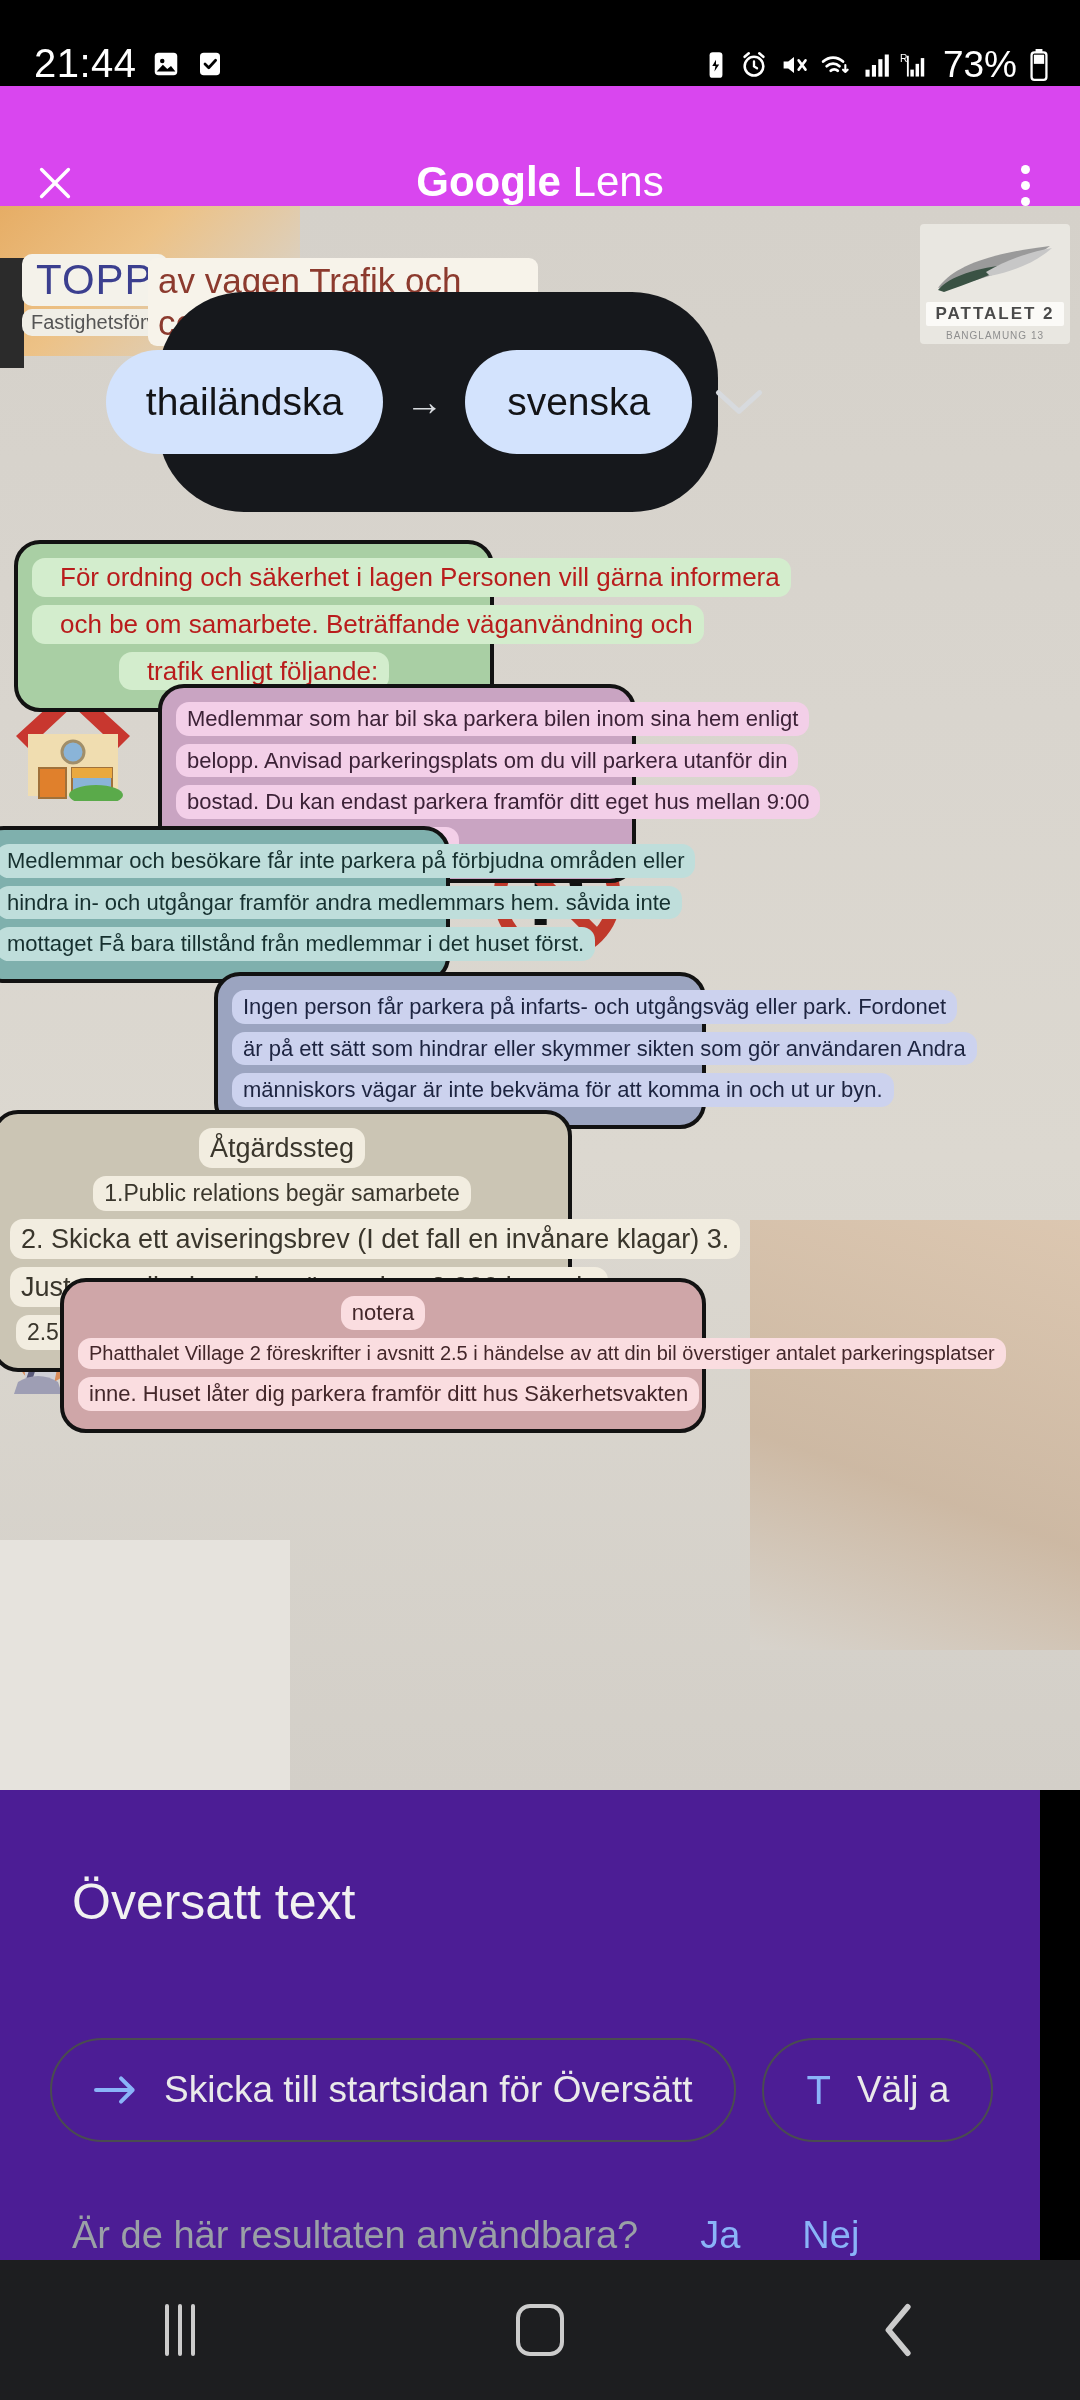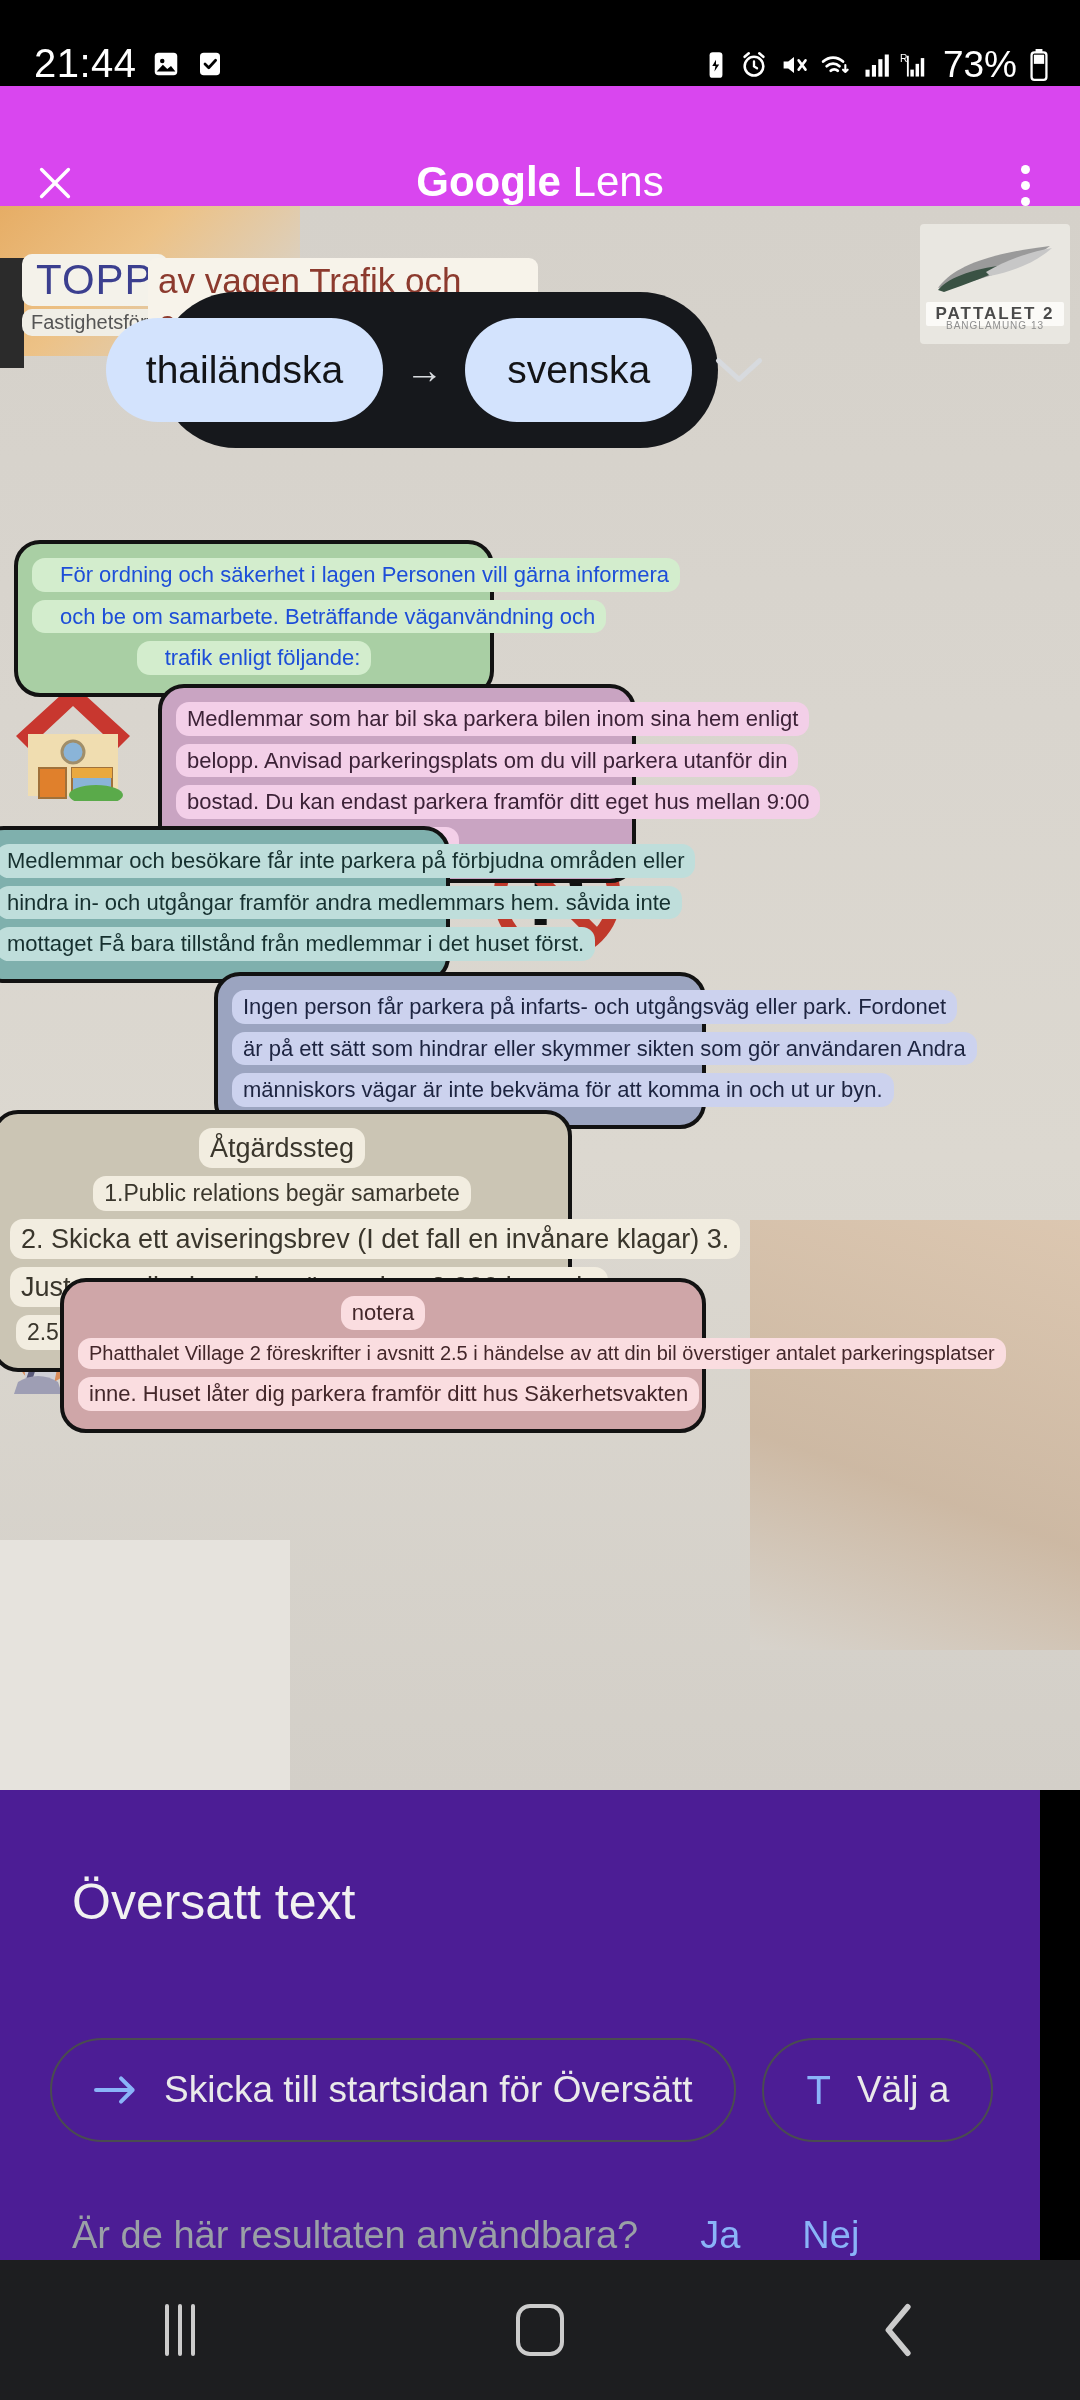--- a/index.html
+++ b/index.html
@@ -50,38 +50,38 @@
   .topp-strip{ position:absolute; left:0; top:52px; width:24px; height:110px;
     background:#2b2b2b; }
 
   
   .pattalet{ position:absolute; right:10px; top:18px; width:150px; height:120px;
     background:#e9e7e1; border-radius:4px; overflow:hidden; }
   .pat-leaf{ position:absolute; left:14px; top:18px; width:120px; height:52px; }
   .pat-name{ position:absolute; left:6px; bottom:18px; width:138px;
     background:#fbfaf7; border-radius:2px; text-align:center;
     font-size:17px; color:#4a4a4a; letter-spacing:2px; padding:2px 0; font-weight:600;}
-  .pat-sub{ position:absolute; left:0; bottom:13px; width:150px; text-align:center;
+  .pat-sub{ position:absolute; left:0; bottom:3px; width:150px; text-align:center;
     font-size:10px; color:#8e8e8e; letter-spacing:1px; }
 
   
   .doc-title{ position:absolute; left:148px; top:52px; width:390px; }
   .doc-title .ln{ display:inline-block; background:#f7f3ea; border-radius:9px;
     color:#8c3a2e; font-size:35px; padding:2px 10px; line-height:1.2; }
   .doc-title .ln2{ margin-top:9px; font-size:31px; }
 
   
   .blk{ position:absolute; border:4px solid #121212; border-radius:26px;
     padding:14px 14px 18px; }
   .blk .line{ display:block; width:fit-content; border-radius:13px;
     padding:3px 11px; margin:0 auto 8px; line-height:1.26; white-space:nowrap; }
   .blk .line:last-child{ margin-bottom:0; }
 
   .blk-green{ left:14px; top:334px; width:480px; background:#a9cfa4; }
-  .blk-green .line{ background:#d3edcd; color:#1d4ed8; font-size:22px;padding-left:28px; }
+  .blk-green .line{ background:#d3edcd; color:#b91c1c; font-size:26px;padding-left:28px; }
 
   .blk-pink{ left:158px; top:478px; width:478px; background:#c9a4c2; }
   .blk-pink .line{ background:#f3cfe8; color:#3c2237; font-size:22px; }
 
   .blk-teal{ left:-22px; top:620px; width:472px; background:#7fb0ad; }
   .blk-teal .line{ background:#bfdedb; color:#16302f; font-size:22px; }
 
   .blk-blue{ left:214px; top:766px; width:492px; background:#9ba4c0; }
   .blk-blue .line{ background:#ccd2ee; color:#1d2440; font-size:22px; }
 
@@ -303,21 +303,21 @@
     <span class="line">2.5 (i det fall en invånare klagar för andra gången)</span>
   </div>
 
   <div class="blk blk-rose">
     <span class="line sm">notera</span>
     <span class="line">Phatthalet Village 2 föreskrifter i avsnitt 2.5 i händelse av att din bil överstiger antalet parkeringsplatser</span>
     <span class="line sm">inne. Huset låter dig parkera framför ditt hus Säkerhetsvakten</span>
   </div>
 </div>
 
-<div style="position:absolute; left:158px; top:292px; width:560px; height:156px;
+<div style="position:absolute; left:158px; top:292px; width:560px; height:220px;
             background:#16181C; border-radius:86px; display:flex; align-items:center;
             justify-content:center; gap:22px;">
   <div style="background:#D3E3FD; border-radius:52px; padding:0 40px; height:104px;
               display:flex; align-items:center; color:#131417; font-size:39px;">thailändska</div>
   <div style="color:#d7dade; font-size:38px;">→</div>
   <div style="background:#D3E3FD; border-radius:52px; padding:16px 42px; height:104px;
               display:flex; align-items:center; color:#131417; font-size:39px;">svenska</div>
   <div style="display:flex; align-items:center; padding-right:6px;">
     <svg width="50" height="30" viewBox="0 0 26 16">
         <path d="M2 3l11 10L24 3" stroke="#d7dade" stroke-width="2.6" fill="none" stroke-linecap="round" stroke-linejoin="round"></path>

